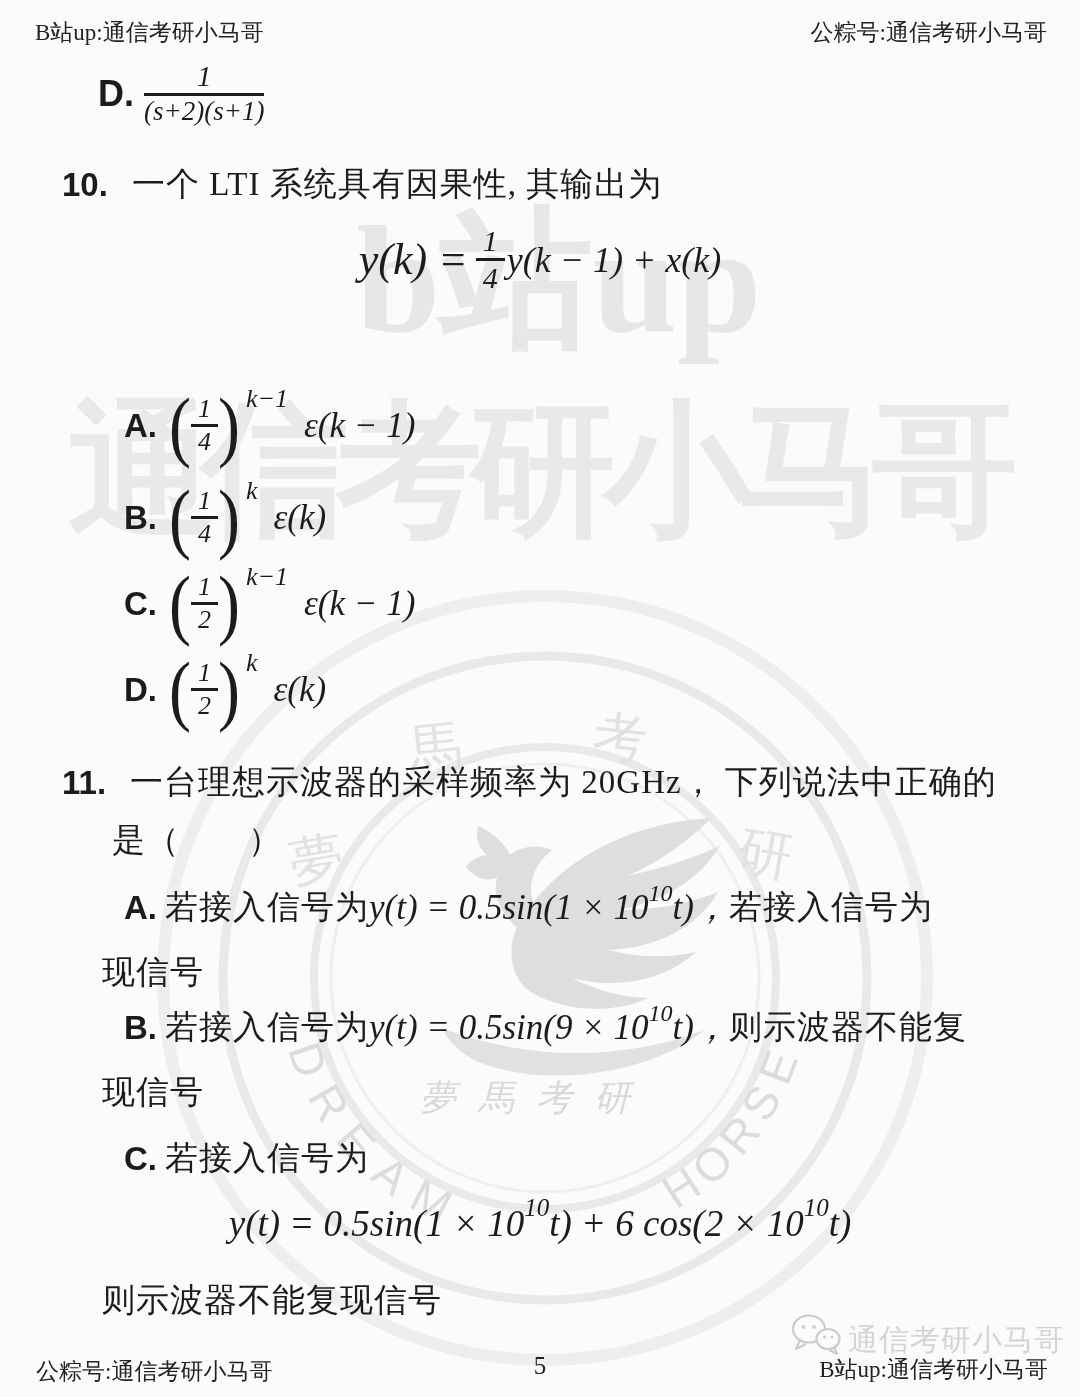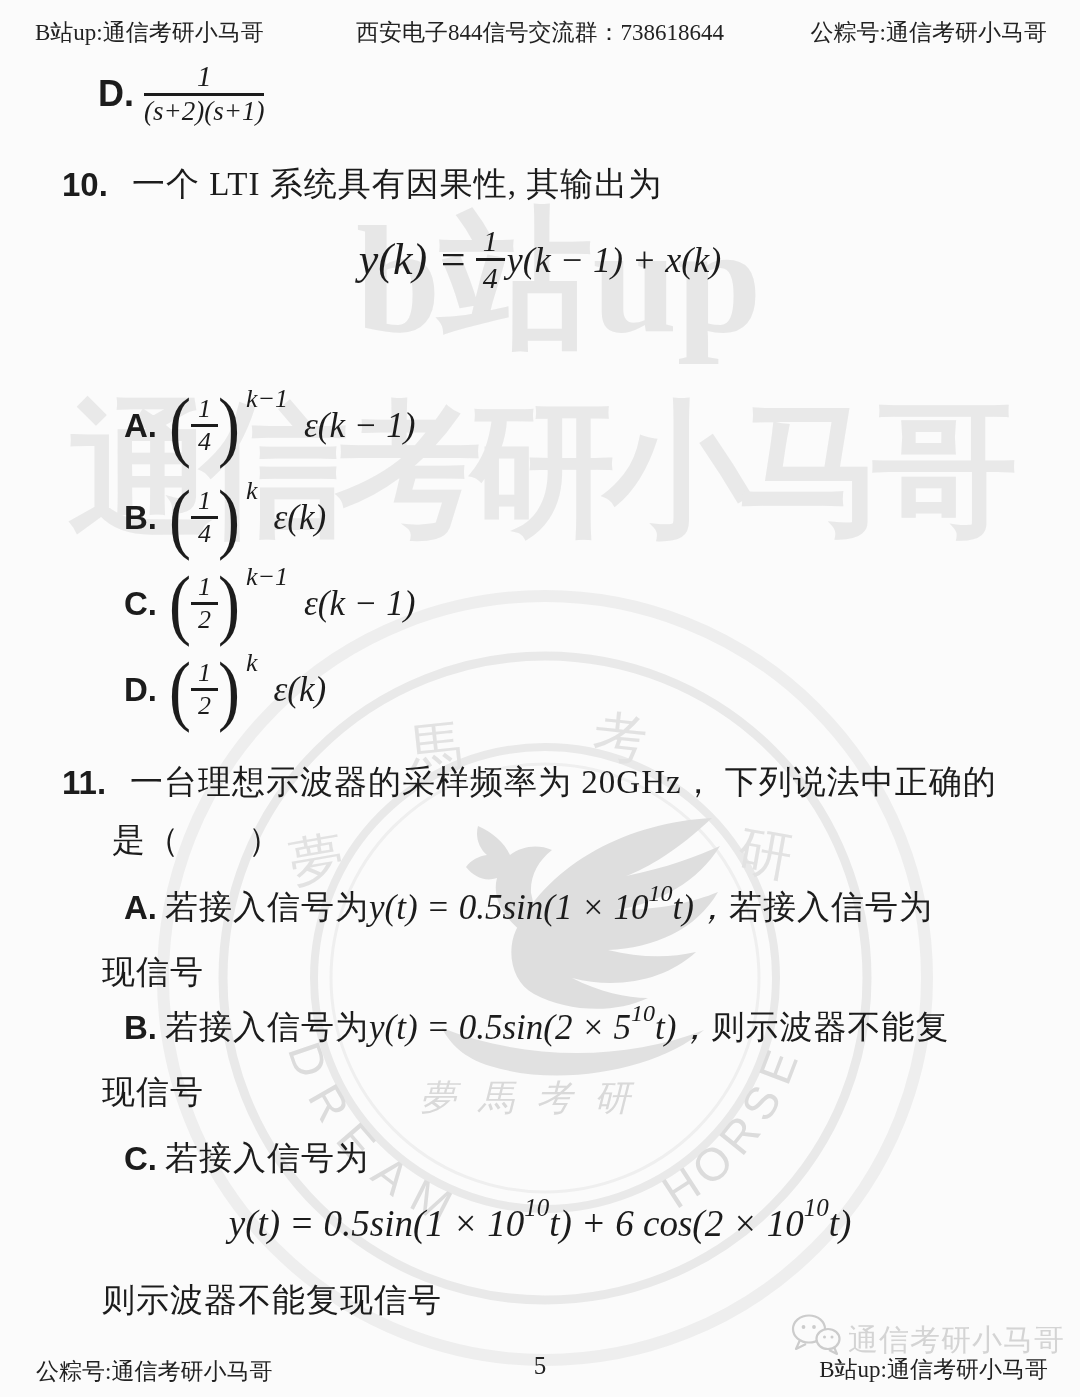--- a/index.html
+++ b/index.html
@@ -99,21 +99,20 @@
       <path d="M44 35 l3 7 -8-4" fill="none" stroke="#cccccc" stroke-width="2.2" stroke-linejoin="round"></path>
       <circle cx="13.5" cy="15" r="1.9" fill="#cccccc"></circle>
       <circle cx="24" cy="15" r="1.9" fill="#cccccc"></circle>
       <circle cx="34.5" cy="25" r="1.5" fill="#cccccc"></circle>
       <circle cx="42" cy="25" r="1.5" fill="#cccccc"></circle>
     </svg>
     <div class="abs logo-text t" style="left:848px;top:1320px;">通信考研小马哥</div>
   </div>
 
   <div class="abs z1 hdr t" style="left:35px;top:17px;">B站up:通信考研小马哥</div>
-  <div class="abs z1 hdr t center-x" style="top:17px;">西安电子844信号交流群：738618644</div>
   <div class="abs z1 hdr t" style="right:33px;top:17px;text-align:right;position:absolute;">公粽号:通信考研小马哥</div>
 
   <div class="abs z1 mrow" style="left:98px;top:62px;">
     <span class="numlab" style="font-size:36px;margin-right:10px;">D.</span>
     <span class="frac">
       <span class="num math t" style="font-size:29px;align-self:stretch;text-align:center;">1</span>
       <span class="den math t" style="font-size:27px;">(s+2)(s+1)</span>
     </span>
   </div>
 
@@ -192,21 +191,21 @@
     <span class="math t">y(t) = 0.5sin(1 × 10</span>
     <span class="sup t">10</span>
     <span class="math t">t)，</span>
     <span class="cjk t">若接入信号为</span>
   </div>
   <div class="abs z1 cjk t" style="left:102px;top:954px;">现信号</div>
 
   <div class="abs z1 mrow" style="left:124px;top:1004px;">
     <span class="numlab" style="margin-right:8px;">B.</span>
     <span class="cjk t">若接入信号为</span>
-    <span class="math t">y(t) = 0.5sin(2 × 5</span>
+    <span class="math t">y(t) = 0.5sin(9 × 10</span>
     <span class="sup t">10</span>
     <span class="math t">t)，</span>
     <span class="cjk t">则示波器不能复</span>
   </div>
   <div class="abs z1 cjk t" style="left:102px;top:1074px;">现信号</div>
 
   <div class="abs z1 mrow" style="left:124px;top:1140px;">
     <span class="numlab" style="margin-right:8px;">C.</span>
     <span class="cjk t">若接入信号为</span>
   </div>

